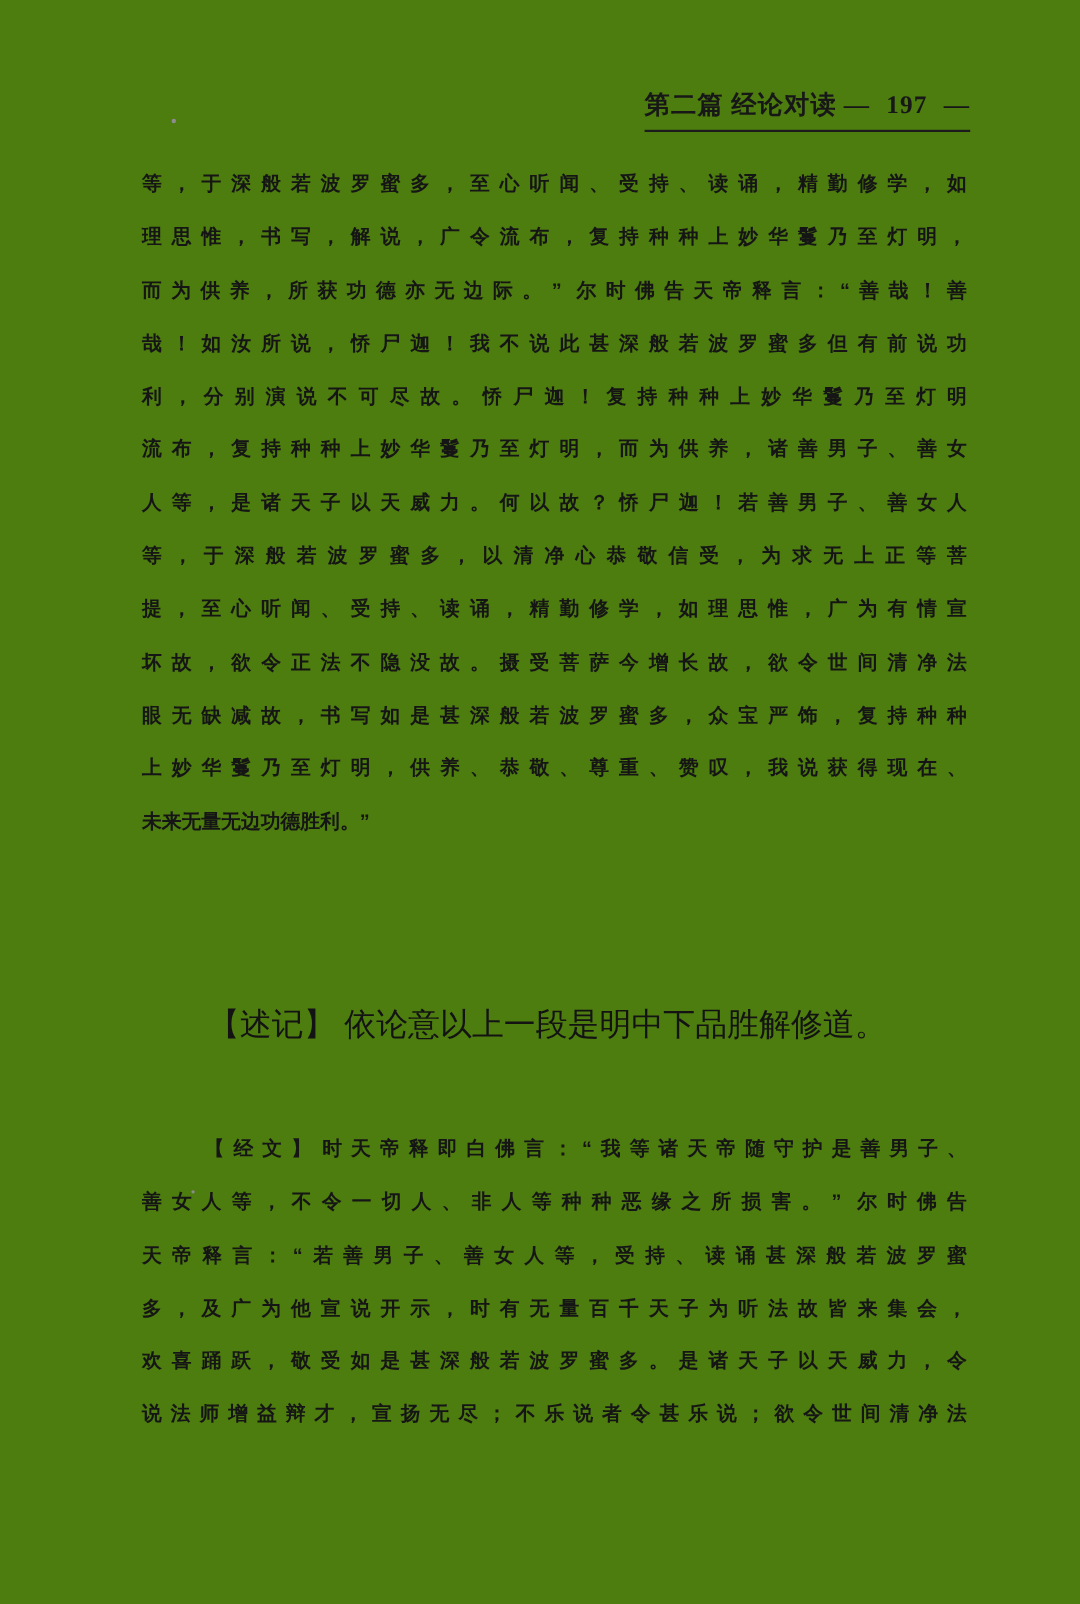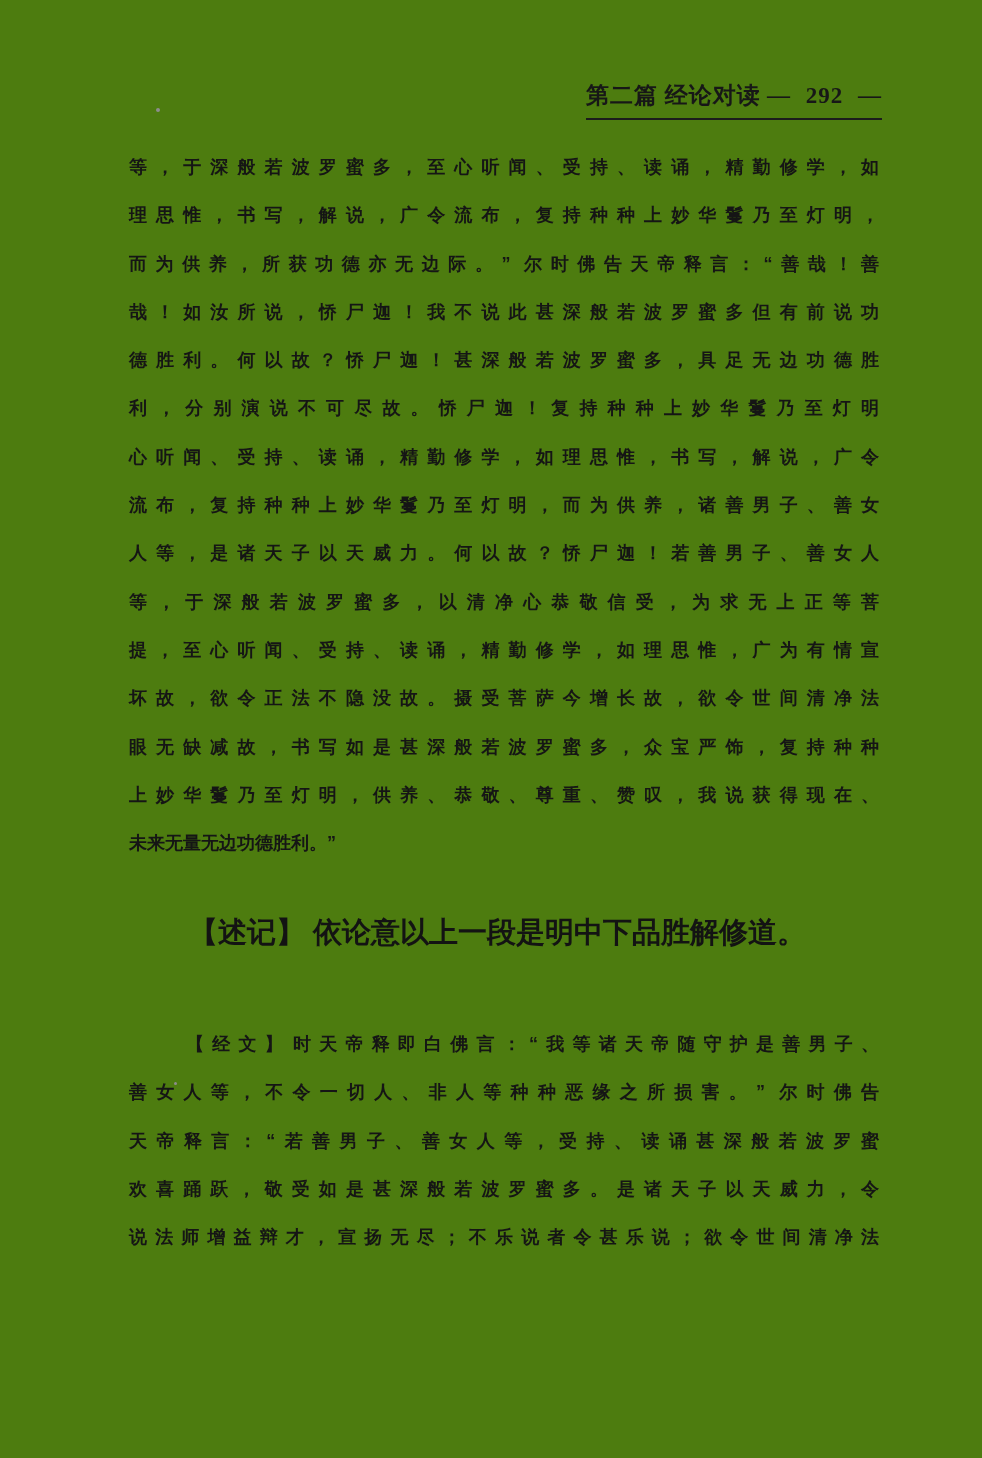--- a/index.html
+++ b/index.html
@@ -65,21 +65,21 @@
 
   
   .shuji {
     position: absolute;
     left: 129px;
     top: 906px;
     width: 820px;
   }
   .shuji .sline {
     font-family: "Liberation Serif", serif;
-    font-weight: 700;
+    font-weight: 400;
     font-size: 29px;
     line-height: 52px;
     color: #131313;
     padding-left: 60px;
     text-align: left;
   }
   .shuji .label { margin-right: 8px; }
 
   
   .songti-label {
@@ -97,34 +97,32 @@
   .speck-1 { left: 156px; top: 108px;  width: 4px; height: 4px; }
   .speck-2 { left: 174px; top: 1082px; width: 3px; height: 3px; }
 </style>
 </head>
 <body>
 
 <div class="page">
 
   <div class="running-header">
     <span>第二篇 经论对读</span>
-    <span class="pageno">— 292 —</span>
+    <span class="pageno">— 197 —</span>
   </div>
 
   <div class="speck speck-1"></div>
   <div class="speck speck-2"></div>
 
   <section class="para" id="sutra-quote">
     <div class="line">等，于深般若波罗蜜多，至心听闻、受持、读诵，精勤修学，如</div>
     <div class="line">理思惟，书写，解说，广令流布，复持种种上妙华鬘乃至灯明，</div>
     <div class="line">而为供养，所获功德亦无边际。” 尔时佛告天帝释言：“善哉！善</div>
     <div class="line">哉！如汝所说，㤭尸迦！我不说此甚深般若波罗蜜多但有前说功</div>
-    <div class="line">德胜利。何以故？㤭尸迦！甚深般若波罗蜜多，具足无边功德胜</div>
     <div class="line">利，分别演说不可尽故。㤭尸迦！复持种种上妙华鬘乃至灯明</div>
-    <div class="line">心听闻、受持、读诵，精勤修学，如理思惟，书写，解说，广令</div>
     <div class="line">流布，复持种种上妙华鬘乃至灯明，而为供养，诸善男子、善女</div>
     <div class="line">人等，是诸天子以天威力。何以故？㤭尸迦！若善男子、善女人</div>
     <div class="line">等，于深般若波罗蜜多，以清净心恭敬信受，为求无上正等菩</div>
     <div class="line">提，至心听闻、受持、读诵，精勤修学，如理思惟，广为有情宣</div>
     <div class="line">坏故，欲令正法不隐没故。摄受菩萨今增长故，欲令世间清净法</div>
     <div class="line">眼无缺减故，书写如是甚深般若波罗蜜多，众宝严饰，复持种种</div>
     <div class="line">上妙华鬘乃至灯明，供养、恭敬、尊重、赞叹，我说获得现在、</div>
     <div class="line last">未来无量无边功德胜利。”</div>
   </section>
 
@@ -133,17 +131,18 @@
       <span class="label">【述记】</span><span>依论意以上一段是明中下品胜解修道。</span>
     </div>
   </section>
 
   <section class="para" id="jingwen">
     <div class="line indent-first">
       <span class="songti-label">【经文】</span><span>时天帝释即白佛言：“我等诸天帝随守护是善男子、</span>
     </div>
     <div class="line">善女人等，不令一切人、非人等种种恶缘之所损害。” 尔时佛告</div>
     <div class="line">天帝释言：“若善男子、善女人等，受持、读诵甚深般若波罗蜜</div>
+    <div class="line">多，及广为他宣说开示，时有无量百千天子为听法故皆来集会，</div>
     <div class="line">欢喜踊跃，敬受如是甚深般若波罗蜜多。是诸天子以天威力，令</div>
     <div class="line">说法师增益辩才，宣扬无尽；不乐说者令甚乐说；欲令世间清净法</div>
   </section>
 
 </div>
 
 </body></html>

